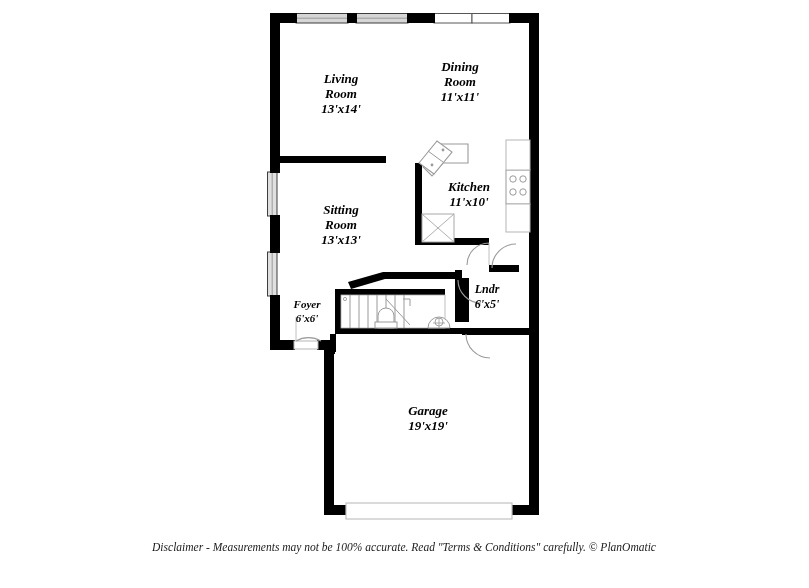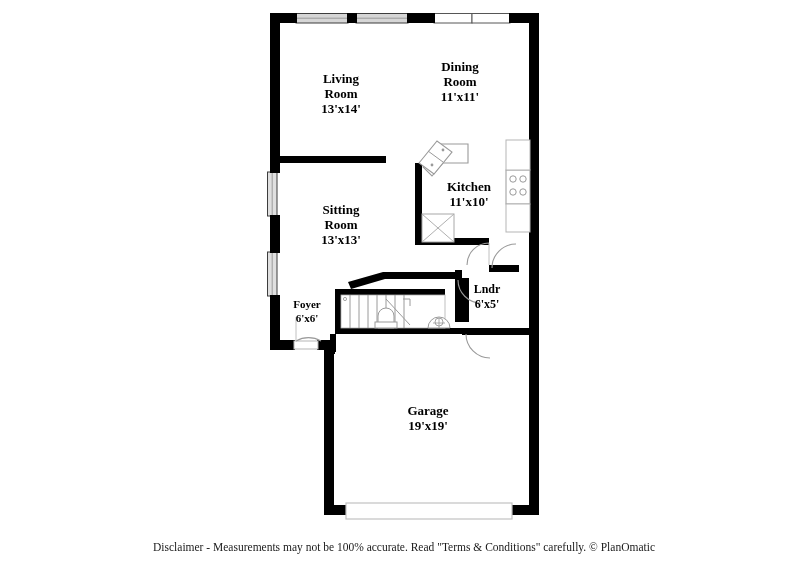--- a/index.html
+++ b/index.html
@@ -14,20 +14,21 @@
     position: relative;
     overflow: hidden;
     font-family: "Liberation Serif", "DejaVu Serif", serif;
   }
   #floorplan-root {
     position: absolute;
     left: 0;
     top: 0;
     width: 738px;
     height: 588px;
+    font-style: italic;
   }
   svg.plan {
     display: block;
     width: 809px;
     height: 588px;
   }
   .room-label {
     font-family: "Liberation Serif", "DejaVu Serif", serif;
     font-weight: bold;
     fill: #000000;

